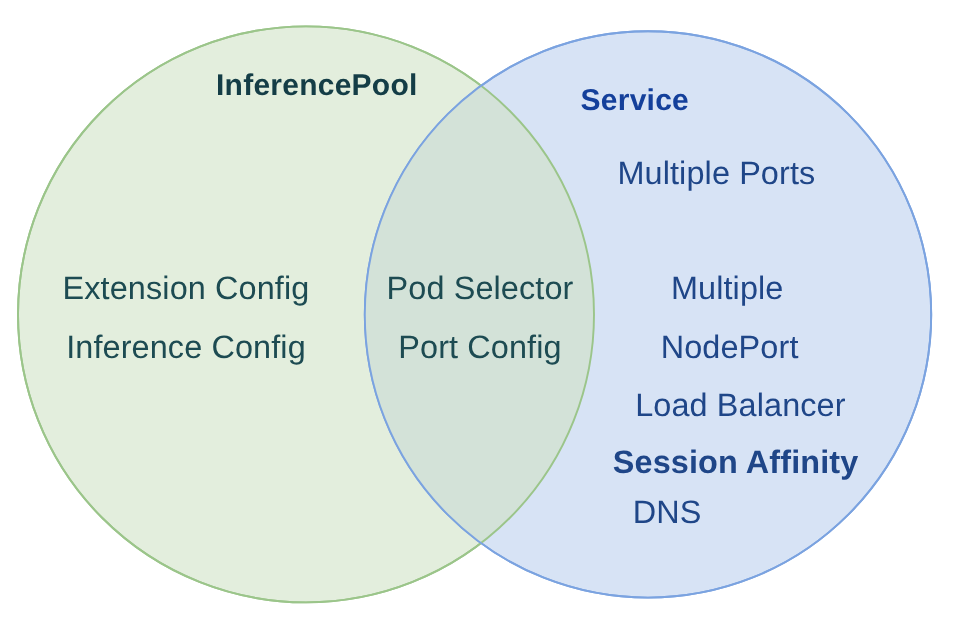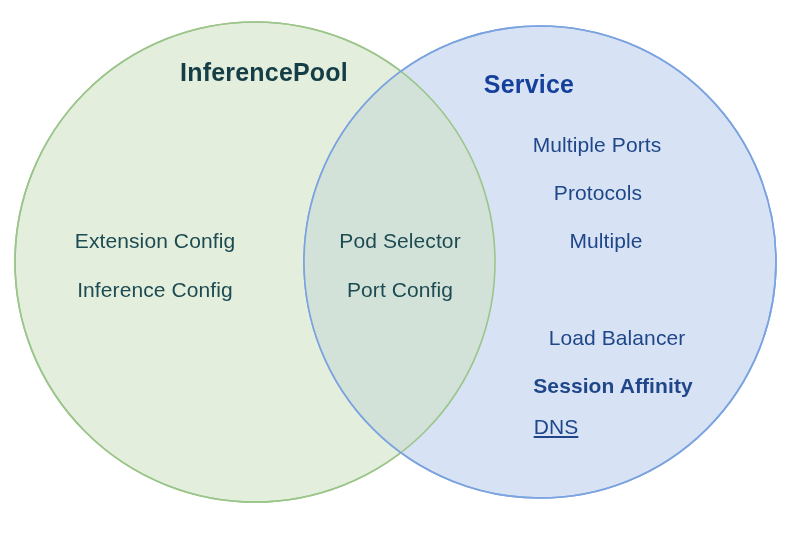--- a/index.html
+++ b/index.html
@@ -38,21 +38,21 @@
     white-space: nowrap;
     transform: translate(-50%, -50%);
     pointer-events: auto;
   }
   .title {
     font-size: 25px;
     font-weight: bold;
     letter-spacing: 0.2px;
   }
   .item {
-    font-size: 21px;
+    font-size: 27px;
     font-weight: normal;
     letter-spacing: 0.1px;
   }
   .title-left  { color: #143d46; }
   .title-right { color: #14409b; margin-top: 12px; }
   .item-left   { color: #1d4b52; }
   .item-mid    { color: #1d4b52; }
   .item-right  { color: #1f4688; }
 </style>
 </head>
@@ -85,20 +85,20 @@
 
     <div class="txt title title-right" style="left:529px; top:72px;">Service</div>
 
     <div class="txt item item-left" style="left:155px; top:241px;text-align:center;">Extension Config</div>
     <div class="txt item item-left" style="left:155px; top:290px;">Inference Config</div>
 
     <div class="txt item item-mid" style="left:400px; top:241px;">Pod Selector</div>
     <div class="txt item item-mid" style="left:400px; top:290px;">Port Config</div>
 
     <div class="txt item item-right" style="left:597px; top:145px;">Multiple Ports</div>
-    <div class="txt item item-right" style="left:598px; top:193px;">Protocols</div>
     <div class="txt item item-right" style="left:606px; top:241px;">Multiple</div>
+    <div class="txt item item-right" style="left:608px; top:290px;">NodePort</div>
     <div class="txt item item-right" style="left:617px; top:338px;">Load Balancer</div>
     <div class="txt item item-right" style="left:613px; top:386px;font-weight:bold;">Session Affinity</div>
-    <div class="txt item item-right" style="left:556px; top:427px;text-decoration:underline;">DNS</div>
+    <div class="txt item item-right" style="left:556px; top:427px;">DNS</div>
 
   </div>
 </div>
 
 </body></html>

